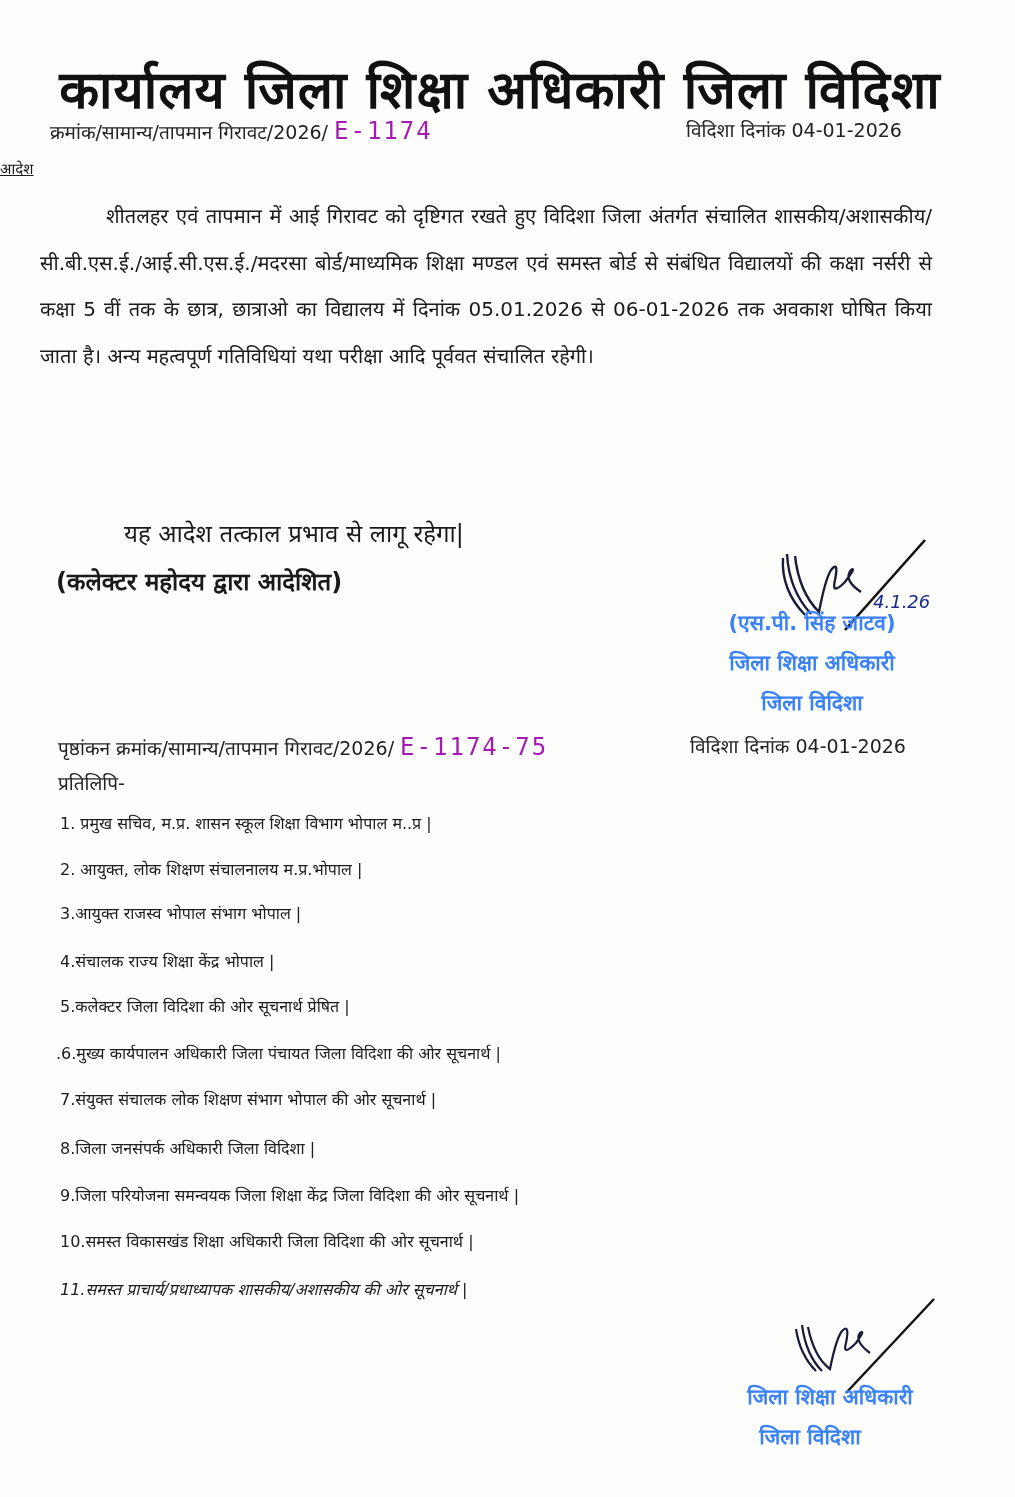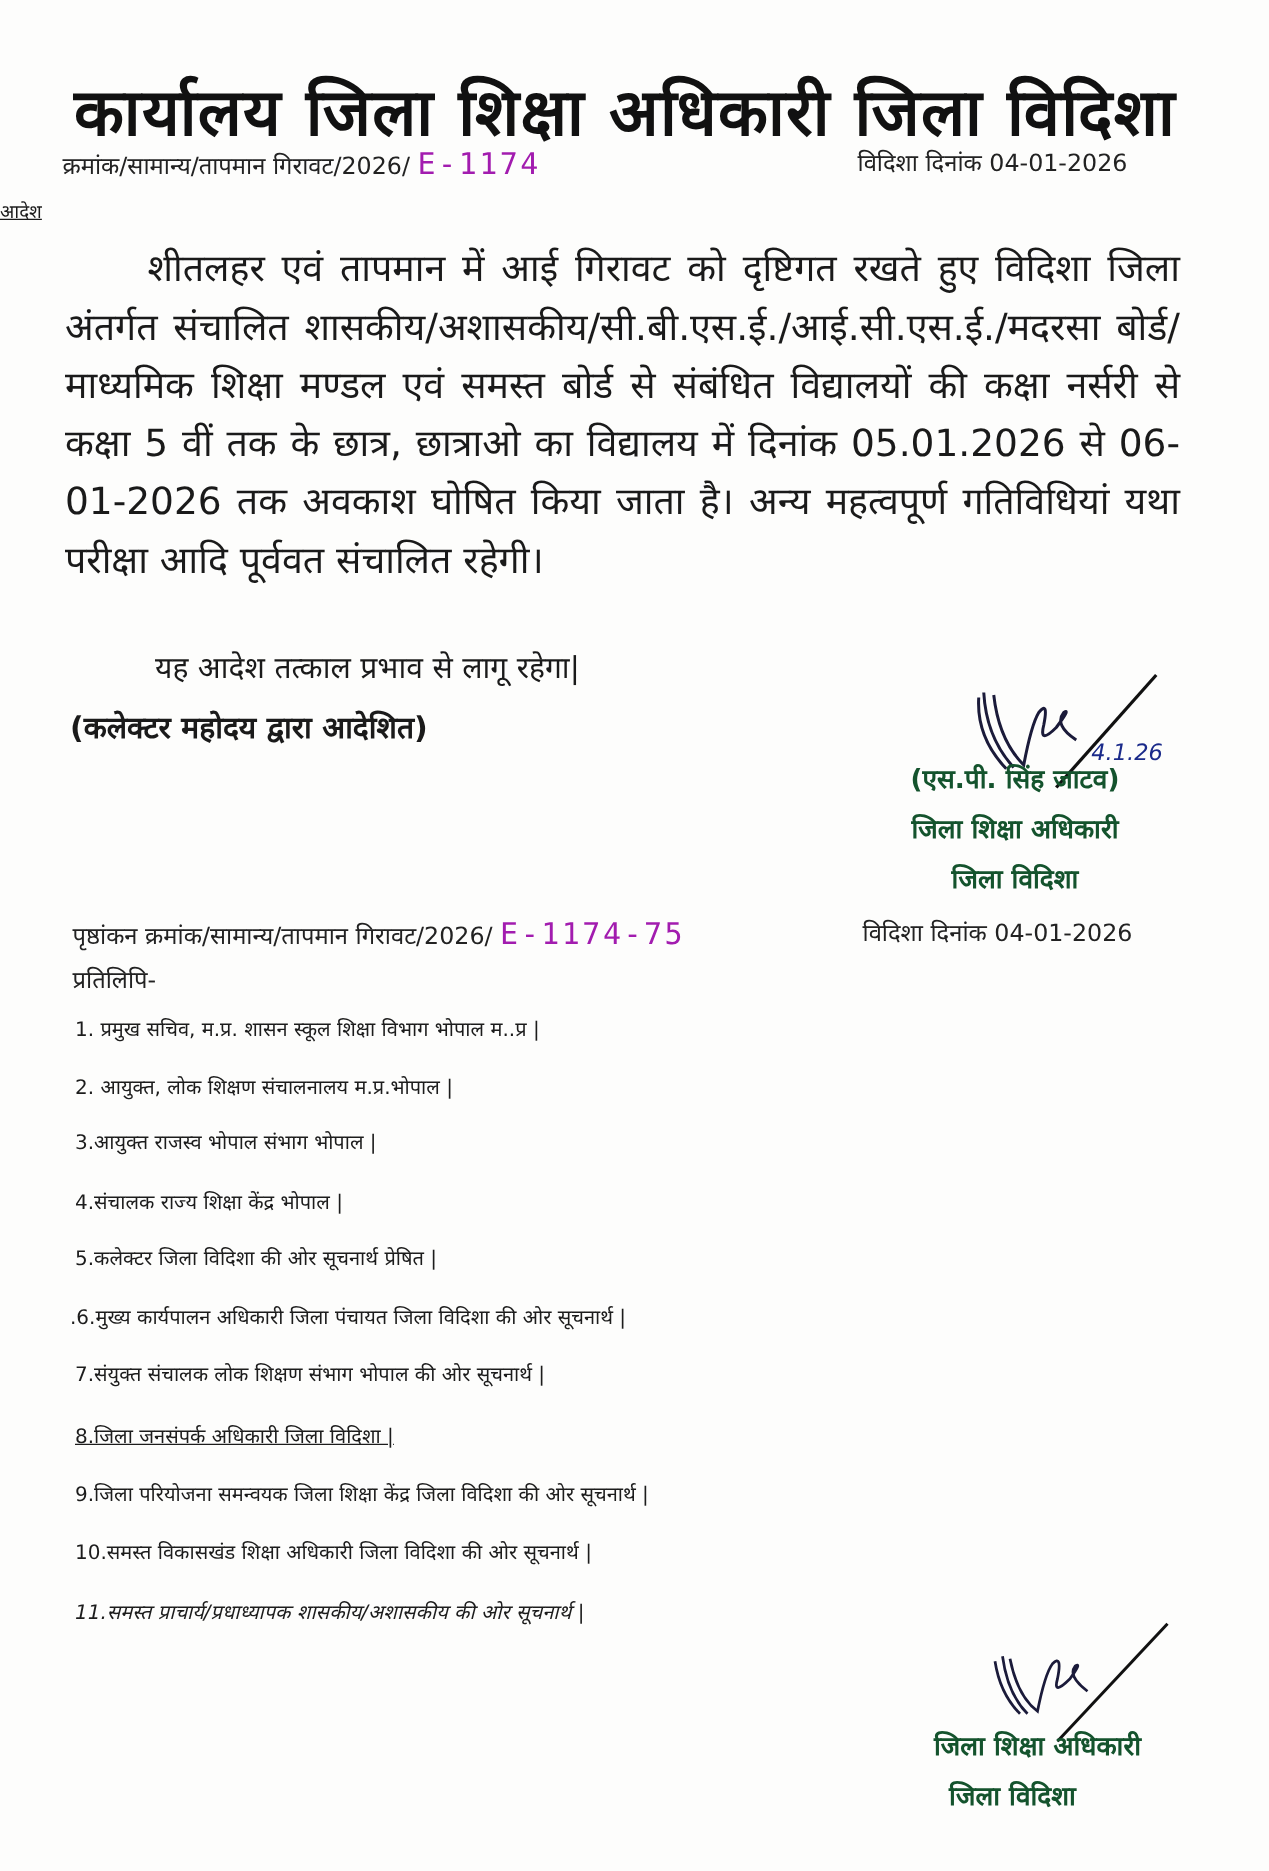--- a/index.html
+++ b/index.html
@@ -5,26 +5,26 @@
   html, body { margin: 0; padding: 0; }
   body {
     width: 1015px; height: 1497px; background: #fdfdfc; position: relative; overflow: hidden;
     font-family: "DejaVu Sans", "Liberation Sans", sans-serif; color: #1a1a1a;
   }
   .abs { position: absolute; white-space: nowrap; }
   .title { left: 0; width: 1000px; top: 52px; text-align: center; font-size: 52px; font-weight: bold; letter-spacing: 1px; color: #111; }
   .ref { font-size: 19px; color: #222; }
   .handnum { font-family: "DejaVu Sans Mono", "Liberation Mono", monospace; font-size: 24px; color: #a21caf; letter-spacing: 2px; }
   .heading { left: 0; width: 1000px; top: 158px; text-align: left; font-size: 15px; text-decoration: underline; }
-  .para { left: 52px; width: 892px; font-size: 30px; line-height: 46.5px; color: #1a1a1a; white-space: normal; text-align: justify; }
+  .para { left: 40px; width: 892px; font-size: 20px; line-height: 46.5px; color: #1a1a1a; white-space: normal; text-align: justify; }
   .para .indent { display: inline-block; width: 66px; }
   .line { font-size: 24px; }
   .bold { font-weight: bold; }
   .list-item { left: 60px; font-size: 16px; color: #1c1c1c; }
-  .sig-block { text-align: center; font-size: 21px; font-weight: bold; color: #14532d; }
+  .sig-block { text-align: center; font-size: 21px; font-weight: bold; color: #3b82f6; }
   svg.sig { position: absolute; }
 </style>
 </head>
 <body>
 
 <div class="abs title">कार्यालय जिला शिक्षा अधिकारी जिला विदिशा</div>
 
 <div class="abs ref" style="left:50px; top:117px;">
   <span>क्रमांक/सामान्य/तापमान गिरावट/2026/</span>
   <span class="handnum">E-1174</span>
@@ -55,21 +55,21 @@
 
 <div class="abs ref" style="left:58px; top:770px;">प्रतिलिपि-</div>
 
 <div class="abs list-item" style="top:812px;">1. प्रमुख सचिव, म.प्र. शासन स्कूल शिक्षा विभाग भोपाल म..प्र |</div>
 <div class="abs list-item" style="top:858px;">2. आयुक्त, लोक शिक्षण संचालनालय म.प्र.भोपाल |</div>
 <div class="abs list-item" style="top:902px;">3.आयुक्त राजस्व भोपाल संभाग भोपाल |</div>
 <div class="abs list-item" style="top:950px;">4.संचालक राज्य शिक्षा केंद्र भोपाल |</div>
 <div class="abs list-item" style="top:995px;">5.कलेक्टर जिला विदिशा की ओर सूचनार्थ प्रेषित |</div>
 <div class="abs list-item" style="left:56px; top:1042px;">.6.मुख्य कार्यपालन अधिकारी जिला पंचायत जिला विदिशा की ओर सूचनार्थ |</div>
 <div class="abs list-item" style="top:1088px;">7.संयुक्त संचालक लोक शिक्षण संभाग भोपाल की ओर सूचनार्थ |</div>
-<div class="abs list-item" style="top:1137px;text-decoration:underline;">8.जिला जनसंपर्क अधिकारी जिला विदिशा |</div>
+<div class="abs list-item" style="top:1137px;">8.जिला जनसंपर्क अधिकारी जिला विदिशा |</div>
 <div class="abs list-item" style="top:1184px;">9.जिला परियोजना समन्वयक जिला शिक्षा केंद्र जिला विदिशा की ओर सूचनार्थ |</div>
 <div class="abs list-item" style="top:1230px;">10.समस्त विकासखंड शिक्षा अधिकारी जिला विदिशा की ओर सूचनार्थ |</div>
 <div class="abs list-item" style="top:1278px;font-style:italic;">11.समस्त प्राचार्य/प्रधाध्यापक शासकीय/अशासकीय की ओर सूचनार्थ |</div>
 
 <svg class="sig" width="160" height="100" viewBox="0 0 160 100" style="left:786px; top:1295px;">
   <path d="M10 34 Q14 60 30 76 M16 30 Q20 60 36 76 M22 32 Q28 62 44 74 Q50 44 56 36 Q64 28 60 48 Q56 62 70 48 Q80 34 74 38 Q68 46 84 58" fill="none" stroke="#1b1b3a" stroke-width="2.2"></path>
   <path d="M60 98 L148 4" fill="none" stroke="#111" stroke-width="2.4"></path>
 </svg>
 <div class="abs sig-block" style="left:720px; width:220px; top:1382px;">जिला शिक्षा अधिकारी</div>
 <div class="abs sig-block" style="left:720px; width:180px; top:1422px;">जिला विदिशा</div>

